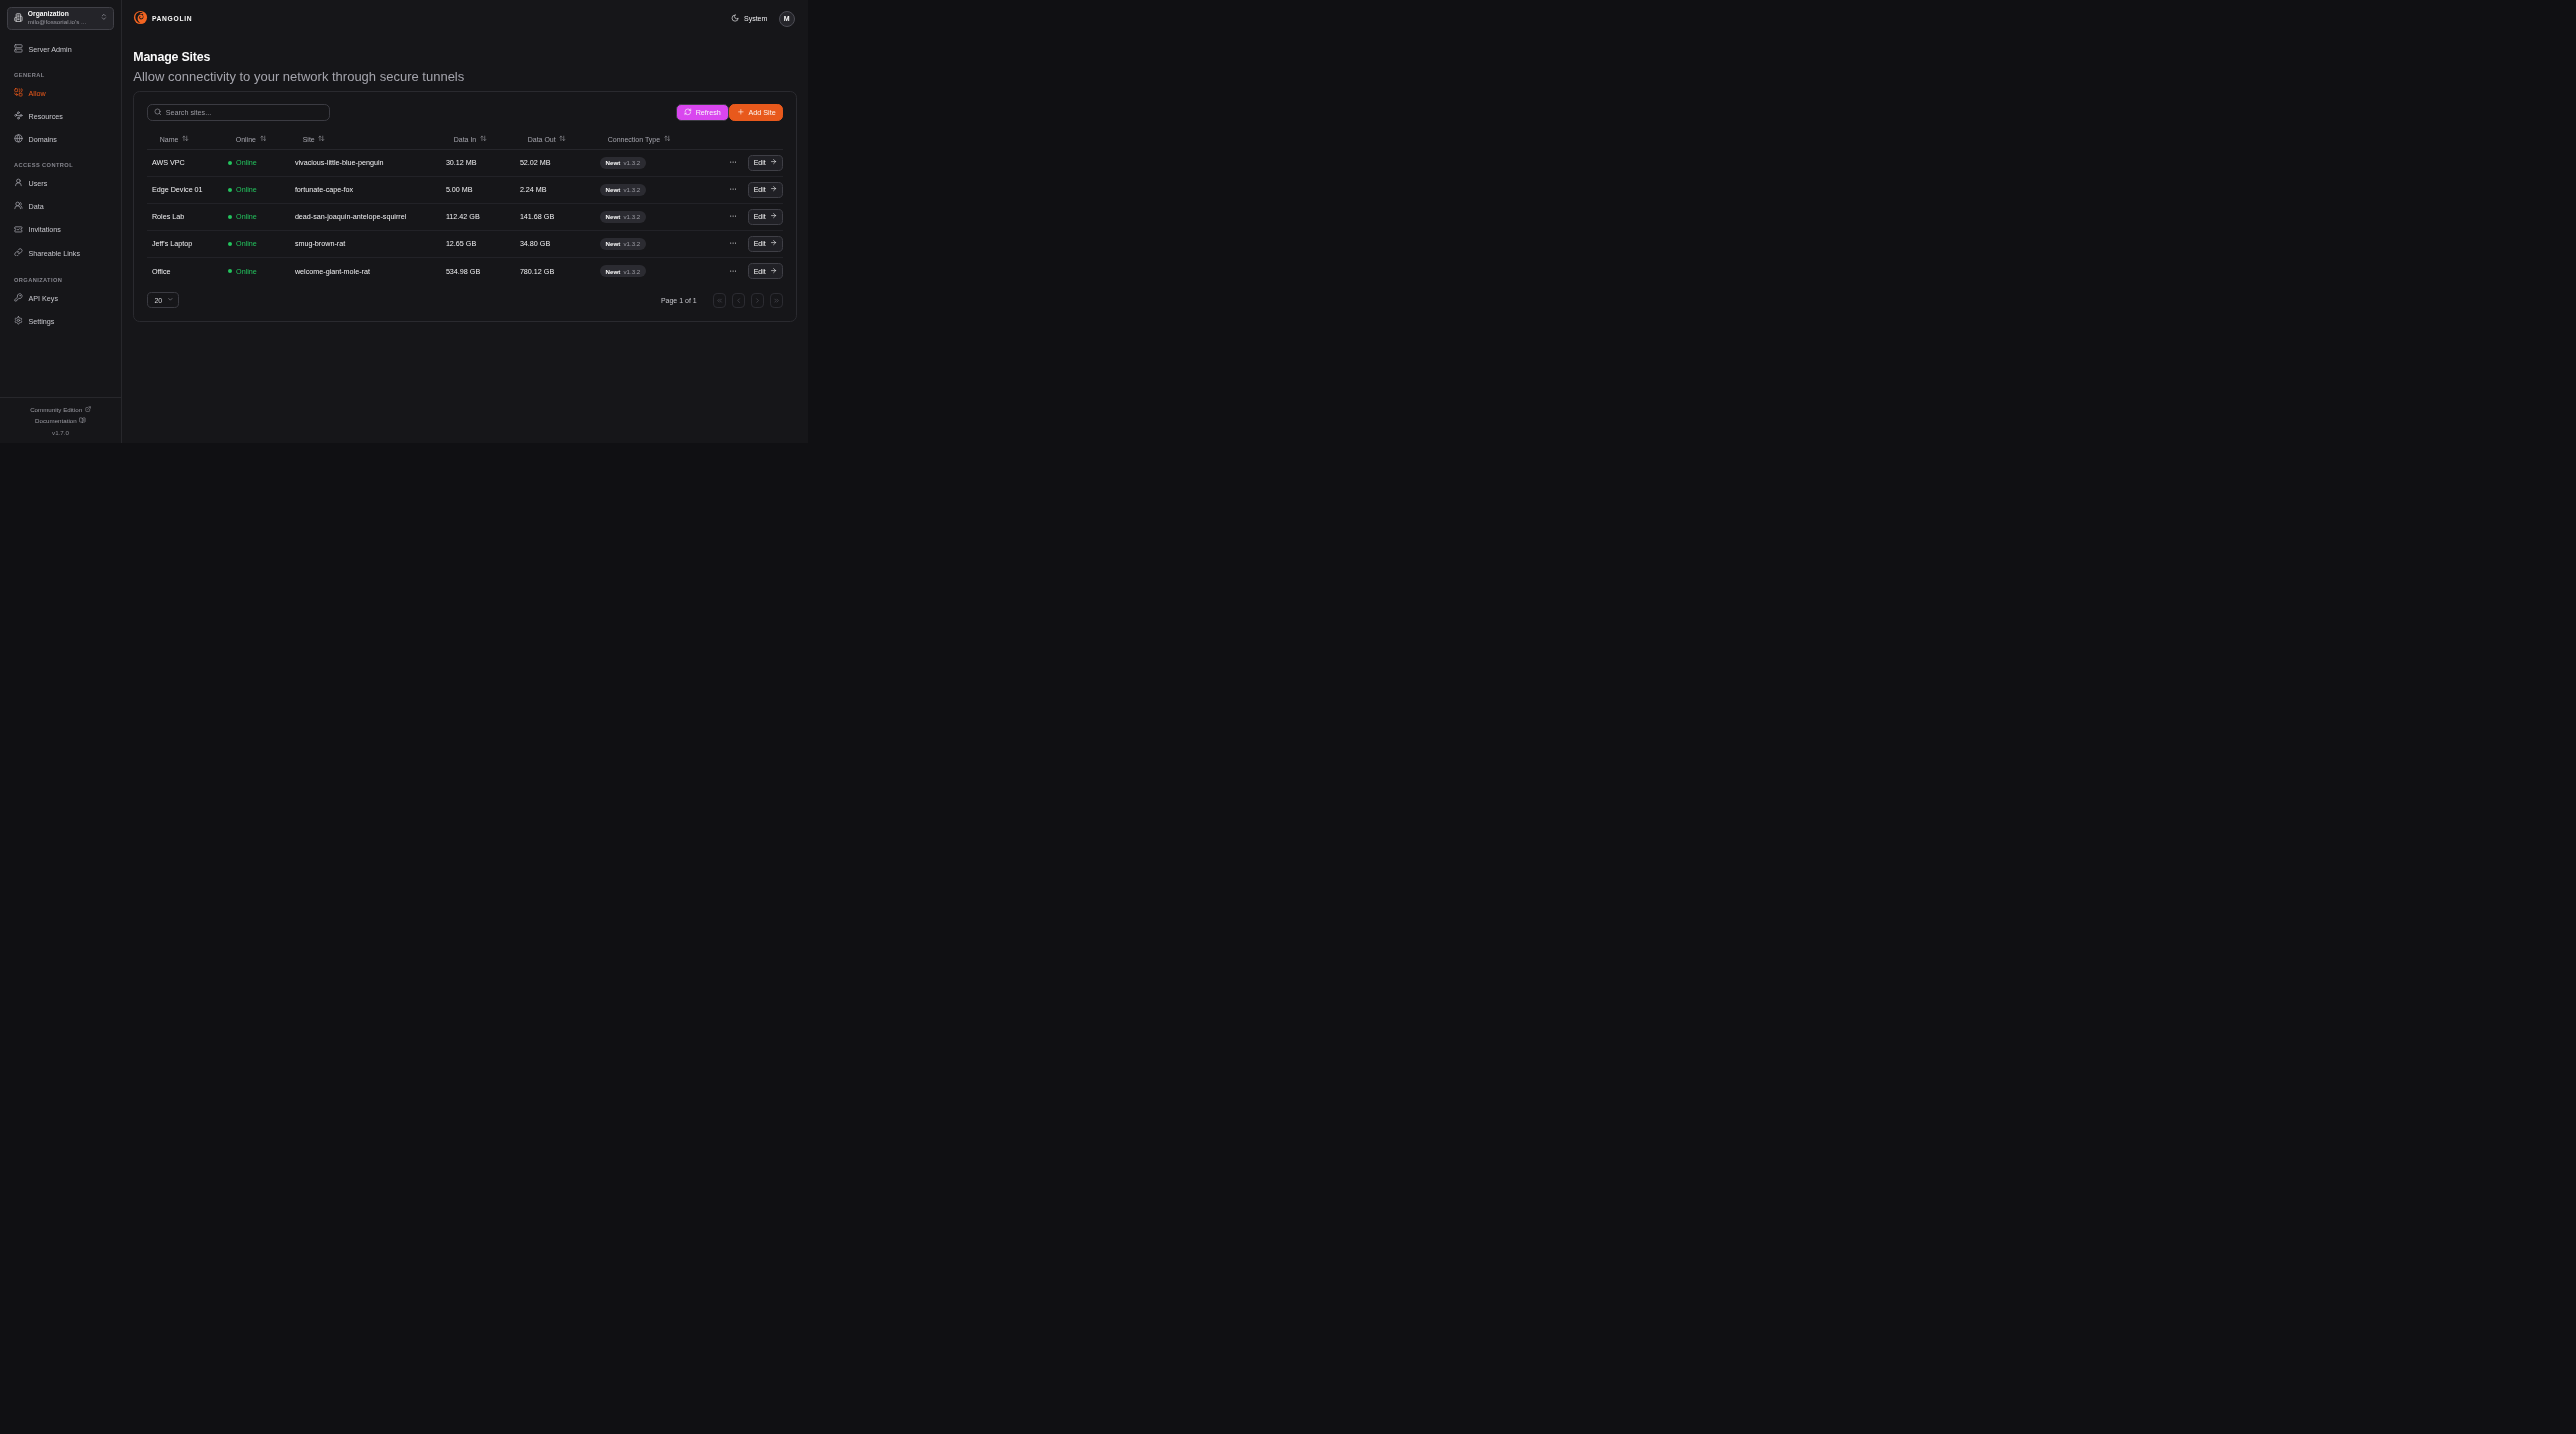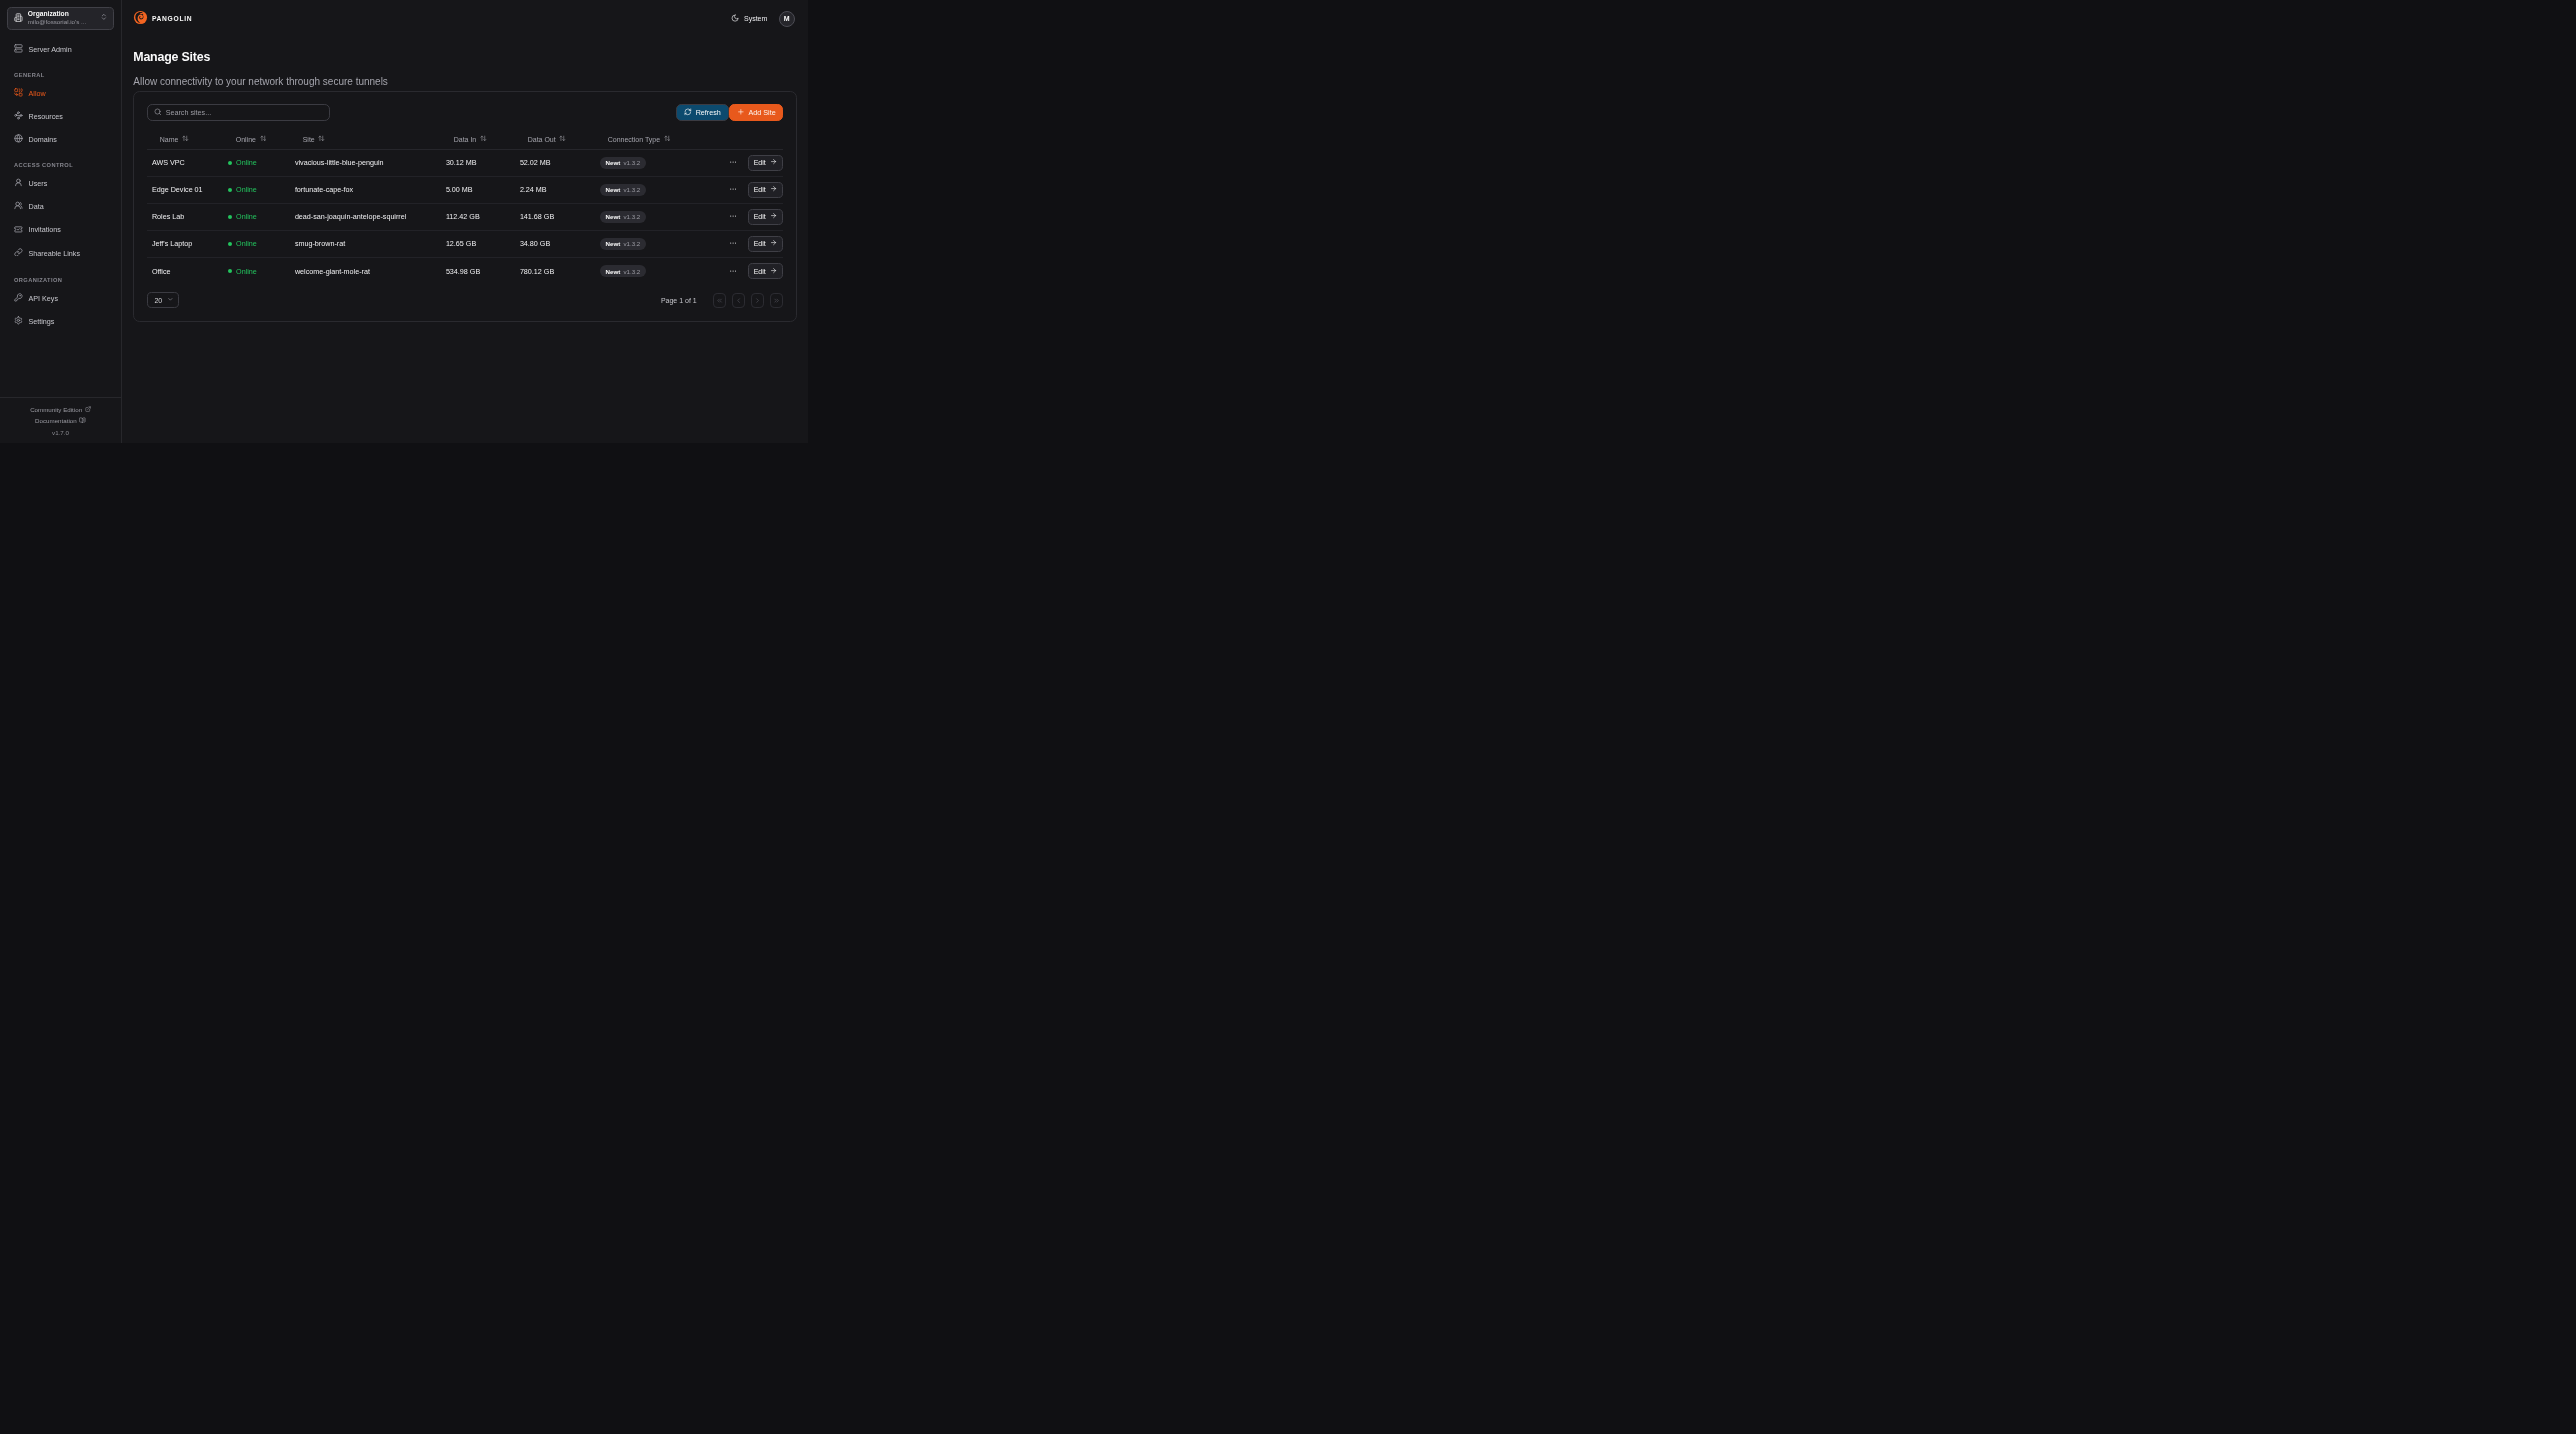--- a/index.html
+++ b/index.html
@@ -37,30 +37,30 @@
   .topbar { display:flex; align-items:center; height:37px; padding:0 13.4px 0 11.3px; }
   .brand { display:flex; align-items:center; gap:3.6px; }
   .brand-name { font-size:6.7px; font-weight:700; letter-spacing:0.7px; color:#fafafa; }
   .topbar-right { margin-left:auto; display:flex; align-items:center; gap:11.3px; }
   .theme-toggle { display:flex; align-items:center; gap:4.6px; font-size:7px; font-weight:500; color:#ededf0; cursor:pointer; }
   .theme-toggle .ic { color:#e4e4e7; }
   .avatar { width:16px; height:16px; border-radius:50%; background:#26262b; border:0.8px solid #4c4c54; display:flex; align-items:center; justify-content:center; font-size:7px; font-weight:700; color:#fafafa; cursor:pointer; }
 
   .page-head { padding:13.4px 13.4px 0 11.3px; }
   .page-title { font-size:12.4px; font-weight:700; letter-spacing:-0.2px; color:#fbfbfc; }
-  .page-subtitle { margin-top:12px; font-size:10px; color:#a4a4ac; }
+  .page-subtitle { margin-top:5px; font-size:13px; color:#a4a4ac; }
 
   
   .card { position:absolute; left:11.3px; right:11.3px; top:91px; height:231px; border:0.5px solid #2a2a2f; border-radius:6.7px; padding:12.4px; }
   .toolbar { display:flex; align-items:center; }
   .search-box { display:flex; align-items:center; gap:4.1px; width:183px; height:17px; border:0.5px solid #3b3b42; border-radius:5.2px; padding:0 6.2px; color:#9b9ba3; }
   .search-box input { flex:1; background:transparent; border:none; outline:none; font-size:7.2px; color:#e4e4e7; font-family:inherit; }
   .search-box input::placeholder { color:#9b9ba3; }
   .btn { display:flex; align-items:center; justify-content:center; gap:4.1px; height:17px; border-radius:5.2px; font-size:7.2px; font-weight:500; font-family:inherit; cursor:pointer; }
-  .btn-outline { background:#0c4a6e; border:0.5px solid #3b3b42; color:#fafafa; padding:0 7.2px; }
+  .btn-outline { background:#d946ef; border:0.5px solid #3b3b42; color:#fafafa; padding:0 7.2px; }
   .btn-primary { background:#e8591c; border:0.5px solid #e8591c; color:#fdf7f2; padding:0 6.7px; margin-left:0; }
   .toolbar .spacer { flex:1; }
 
   
   .table { margin-top:8.2px; }
   .trow, .thead { display:grid; grid-template-columns:76px 67px 151px 74px 80px 77px 1fr; align-items:center; }
   .thead { height:20px; border-bottom:0.5px solid #26262b; }
   .th { display:flex; align-items:center; gap:3.6px; padding-left:13px; font-size:7px; color:#a4a4ac; cursor:pointer; }
   .th .ic { color:#a4a4ac; }
   .trow { height:27px; border-bottom:0.5px solid #222227; }

